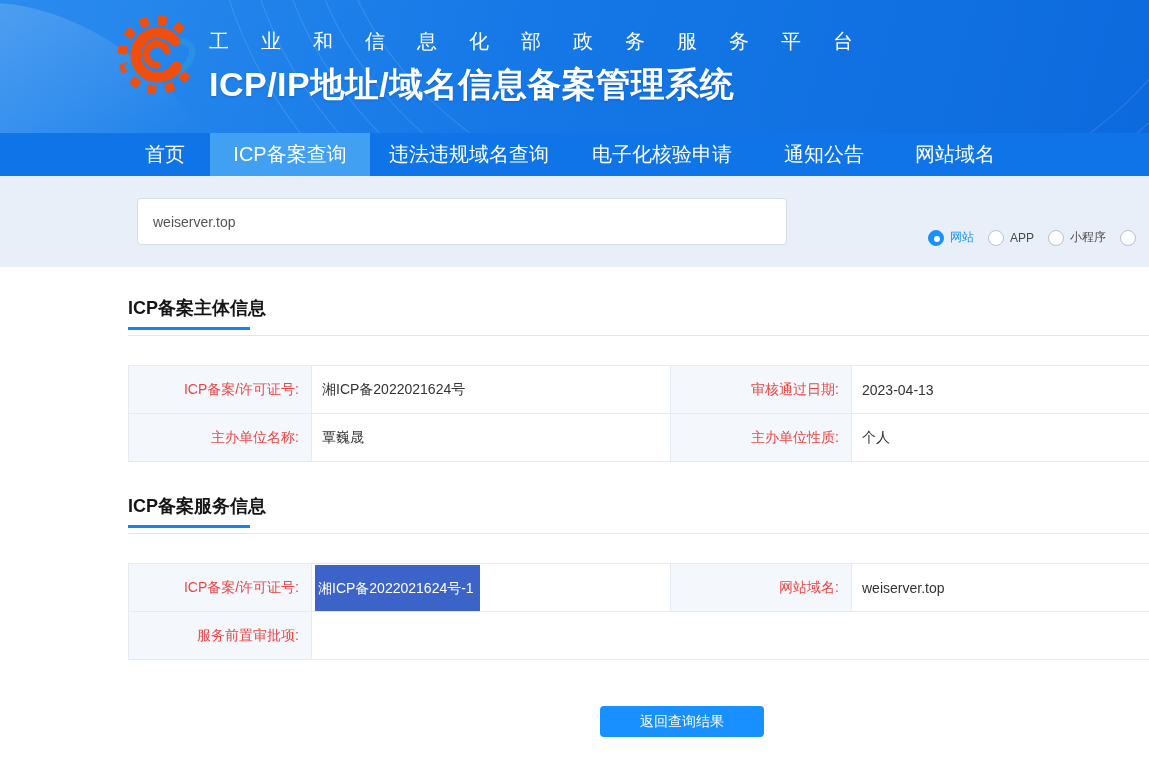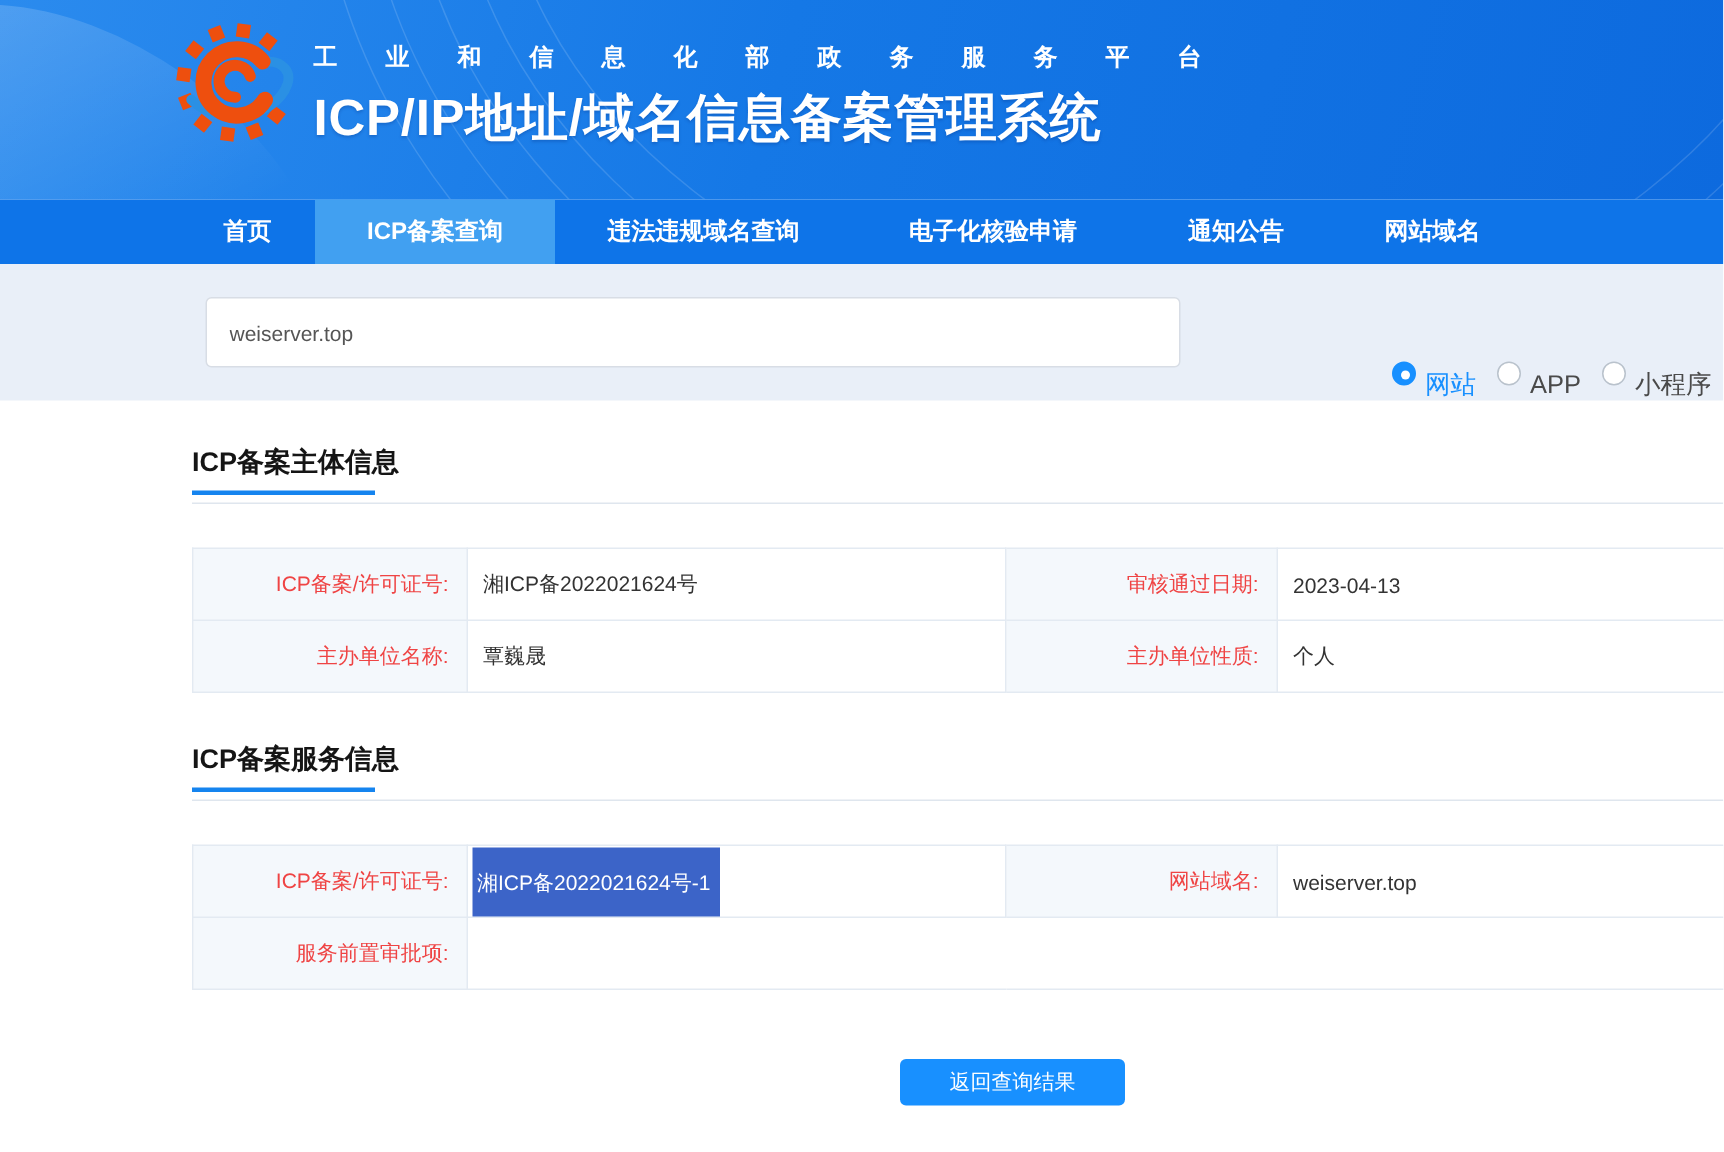--- a/index.html
+++ b/index.html
@@ -14,68 +14,68 @@
   .arc1 { width:900px; height:700px; left:330px; top:-470px; }
   .arc2 { width:960px; height:760px; left:300px; top:-500px; }
   .arc3 { width:1020px; height:820px; left:270px; top:-530px; }
   .arc4 { width:1080px; height:880px; left:240px; top:-560px; }
   .arc5 { width:1140px; height:940px; left:210px; top:-590px; }
   .deco-swoosh { position:absolute; left:-120px; top:30px; width:360px; height:220px;
                  background:linear-gradient(120deg, rgba(255,255,255,.22), rgba(255,255,255,0) 60%);
                  transform:rotate(35deg); border-radius:50%; }
   .logo { position:absolute; left:116px; top:14px; width:82px; height:82px; }
   .header-text { position:absolute; left:209px; top:28px; color:#fff; }
-  .header-subtitle { font-size:16px; letter-spacing:32px; white-space:nowrap; font-weight:700; }
+  .header-subtitle { font-size:20px; letter-spacing:32px; white-space:nowrap; font-weight:400; }
   .header-title { margin-top:7px; font-size:34px; font-weight:bold; letter-spacing:.5px;
                   text-shadow:0 1px 2px rgba(0,40,120,.25); white-space:nowrap; }
 
   
   .nav { position:absolute; top:133px; left:0; width:1149px; height:43px; background:#0e74e8;
          display:flex; padding-left:120px; }
   .nav-item { display:flex; align-items:center; justify-content:center; color:#fff;
-              font-size:16px; font-weight:bold; cursor:pointer; white-space:nowrap; }
+              font-size:20px; font-weight:normal; cursor:pointer; white-space:nowrap; }
   .nw1{width:90px;} .nw2{width:160px;} .nw3{width:128px;} .nw4{width:198px;}
   .nw5{width:188px;} .nw6{width:136px;} .nw7{width:126px;}
   .nav-item.active { background:#41a0f1; }
 
   
   .search-bar { position:absolute; top:176px; left:0; width:1149px; height:91px; background:#e9eff8; }
   .search-input { position:absolute; left:137px; top:22px; width:650px; height:47px;
                   border:1px solid #d8dde5; border-radius:4px; padding:0 15px;
                   font-size:14px; color:#555; background:#fff; outline:none;
                   font-family:"Liberation Sans","DejaVu Sans",sans-serif; }
   .search-btn { position:absolute; left:787px; top:22px; width:126px; height:47px;
                 background:#1486f0; color:#fff; border:none; border-radius:4px; font-size:17px;
                 display:flex; align-items:center; justify-content:center; gap:7px; cursor:pointer;
                 font-family:"Liberation Sans","DejaVu Sans",sans-serif; }
   .radio-group { position:absolute; left:928px; top:53px; display:flex; align-items:center; }
   .radio { width:16px; height:16px; border-radius:50%; background:#fff; border:1px solid #b9c2cc;
            position:relative; flex:none; cursor:pointer; }
   .radio.checked { background:#1890ff; border-color:#1890ff; }
   .radio.checked::after { content:""; position:absolute; left:5px; top:5px; width:6px; height:6px;
                           background:#fff; border-radius:50%; }
-  .radio-label { font-size:17px; color:#4a4a4a; margin:16px 14px 0 6px; white-space:nowrap; cursor:pointer; }
+  .radio-label { font-size:12px; color:#4a4a4a; margin:0 14px 0 6px; white-space:nowrap; cursor:pointer; }
   .radio-label.on { color:#1890ff; }
 
   
   .section-title { position:absolute; left:128px; font-size:18px; font-weight:bold; color:#151515; }
   .title-underline { position:absolute; left:128px; width:122px; height:3px; background:#1584ef; }
   .title-divider { position:absolute; left:128px; width:1021px; height:1px; background:#dfe6ee; }
 
   table.info-table { position:absolute; left:128px; width:1021px; border-collapse:collapse;
                      table-layout:fixed; font-size:14px; color:#333; background:#fff; }
   .info-table td { border:1px solid #e3eaf2; height:48px; vertical-align:middle; }
   .info-table td.lbl { background:#f4f8fc; text-align:right; padding-right:12px; color:#ef4444; }
   .info-table td.val { padding-left:10px; background:#fff; }
   .info-table td.val-sel { padding:0 0 0 3px; }
   .sel-text { display:inline-block; background:#3c64c8; color:#fff; padding:13px 6px 13px 3px;
               line-height:20px; }
 
   
-  .back-btn { position:absolute; left:600px; top:706px; width:150px; height:31px;
+  .back-btn { position:absolute; left:600px; top:706px; width:164px; height:31px;
               background:#1890ff; color:#fff; border:none; border-radius:4px; font-size:14px;
               cursor:pointer; font-family:Liberation Serif, serif; }
 </style>
 </head>
 <body>
 
 <div class="page">
 
   <div class="header">
     <div class="deco-arc arc1"></div>

